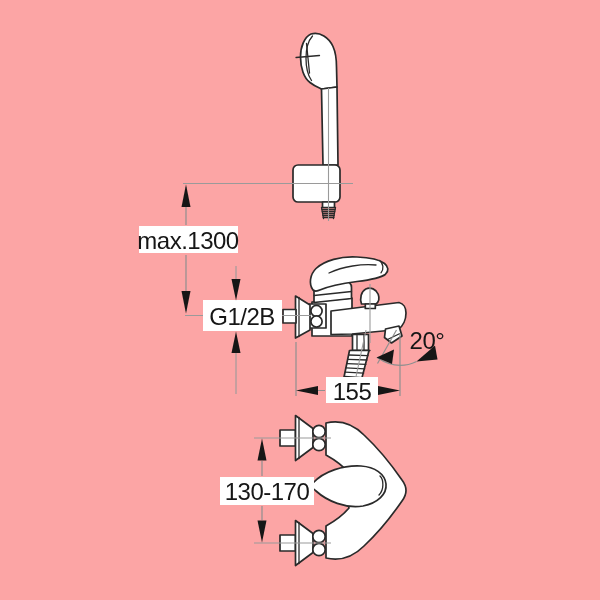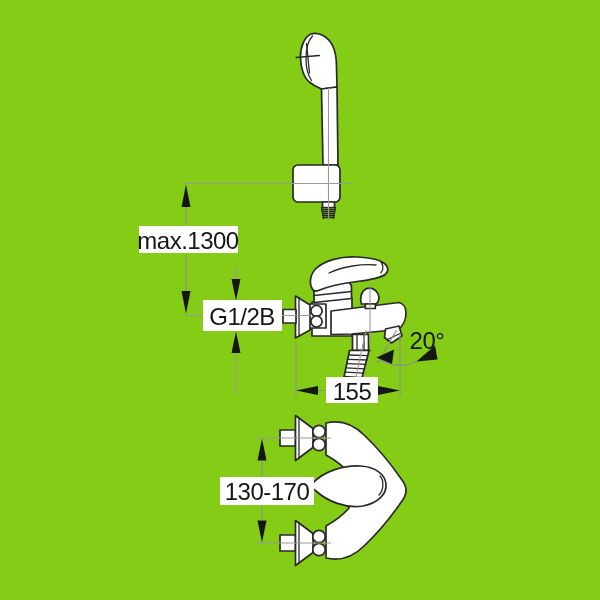--- a/index.html
+++ b/index.html
@@ -1,16 +1,16 @@
 <!DOCTYPE html>
 <html><head>
 <meta charset="utf-8">
 <style>
   html,body{margin:0;padding:0;background:#ffffff;}
-  .canvas{position:relative;width:600px;height:600px;background:#84cc16;overflow:hidden;}
+  .canvas{position:relative;width:600px;height:600px;background:#fca5a5;overflow:hidden;}
   svg{display:block;}
   .obj{fill:#ffffff;stroke:#2a2a2a;stroke-width:1.7;stroke-linejoin:round;stroke-linecap:round;}
   .obj-thin{fill:none;stroke:#2a2a2a;stroke-width:1.3;stroke-linejoin:round;stroke-linecap:round;}
   .cl{fill:none;stroke:#9a9a9a;stroke-width:1.1;}
   .dim{fill:none;stroke:#8f8f8f;stroke-width:1.2;}
   .arrow{fill:#161616;stroke:none;}
   .tbg{fill:#ffffff;stroke:none;}
   .lbl{font-family:"Liberation Sans", sans-serif;font-size:24px;letter-spacing:-0.5px;fill:#161616;text-anchor:middle;}
 </style>
 </head>

